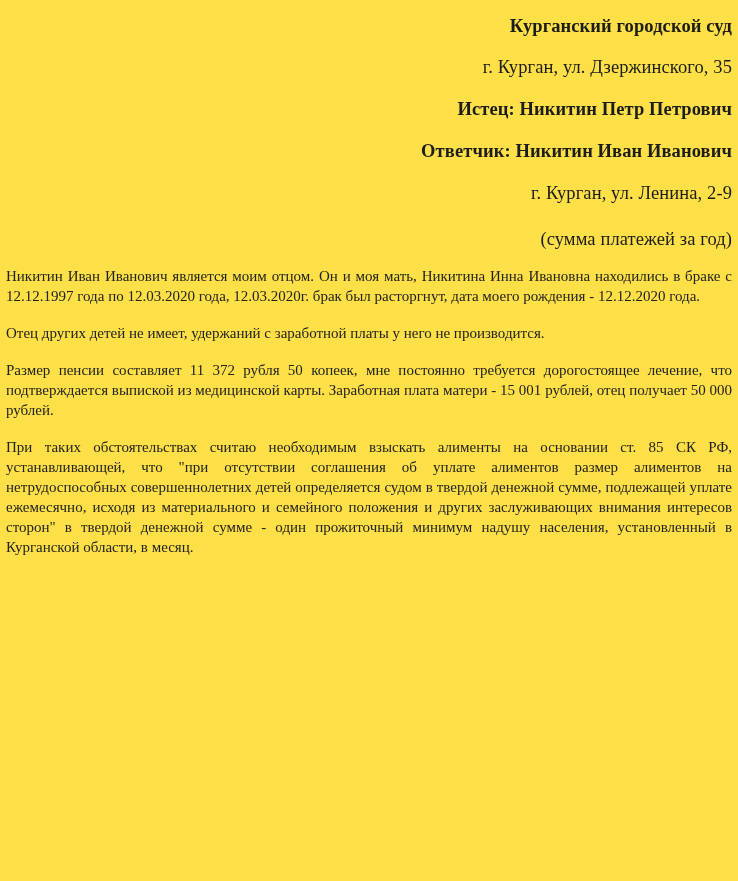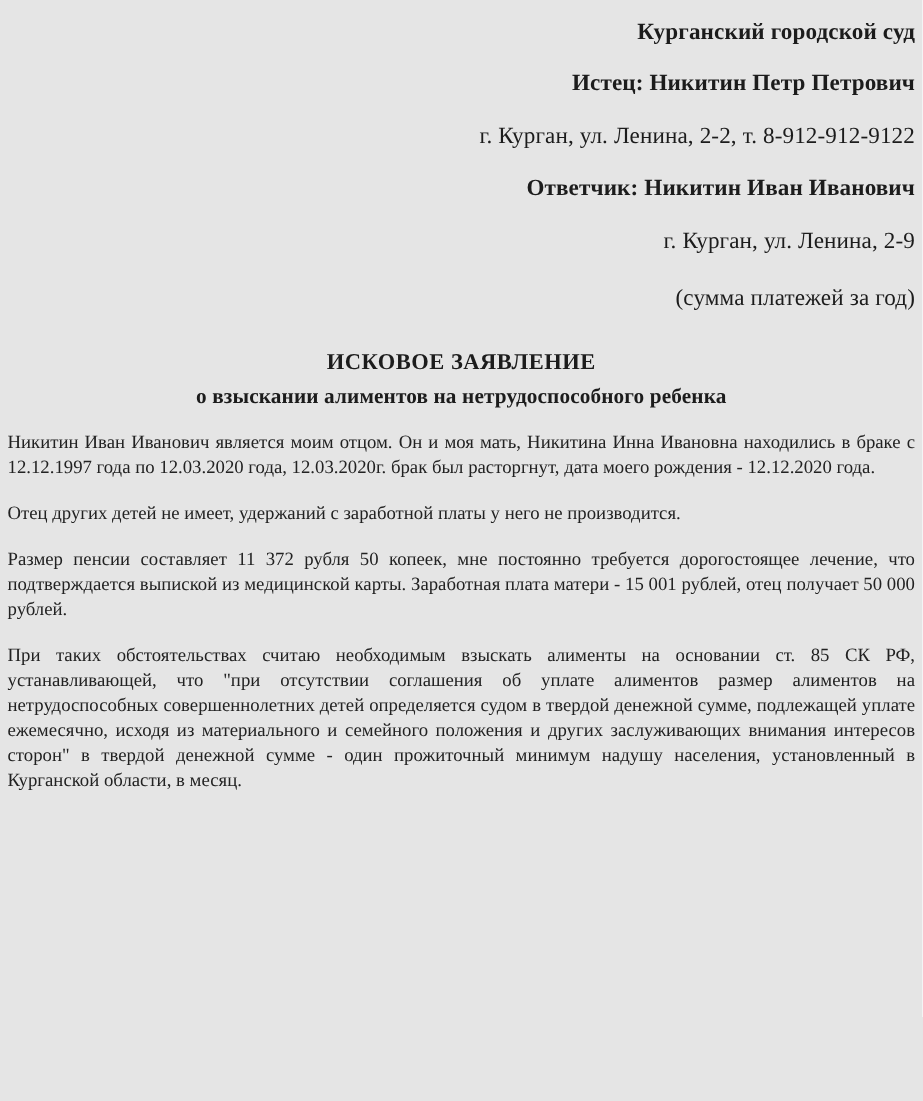--- a/index.html
+++ b/index.html
@@ -15,21 +15,21 @@
     font-family: "Liberation Serif", "DejaVu Serif", serif;
     color: #1c1c1c;
     -webkit-font-smoothing: antialiased;
   }
   .page {
     position: relative;
     width: 738px;
     height: 881px;
     box-sizing: border-box;
     padding: 0 6px 0 6px;
-    background: #e5e5e5;
+    background: #fde047;
   }
 
   
   .header-block {
     padding-top: 6px;
     text-align: right;
   }
   .header-line {
     font-size: 18.5px;
     line-height: 42px;
@@ -81,31 +81,27 @@
     margin-bottom: 0;
   }
 </style>
 </head>
 <body>
 
 <div class="page">
 
   <div class="header-block">
     <div class="header-line bold first-tight">Курганский городской суд</div>
+    <div class="header-line">г. Курган, ул. Дзержинского, 35</div>
     <div class="header-line bold">Истец: Никитин Петр Петрович</div>
-    <div class="header-line">г. Курган, ул. Ленина, 2-2, т. 8-912-912-9122</div>
     <div class="header-line bold">Ответчик: Никитин Иван Иванович</div>
     <div class="header-line">г. Курган, ул. Ленина, 2-9</div>
     <div class="header-line tight">(сумма платежей за год)</div>
   </div>
 
-  <div class="title-block">
-    <div class="doc-title">ИСКОВОЕ ЗАЯВЛЕНИЕ</div>
-    <div class="doc-subtitle">о взыскании алиментов на нетрудоспособного ребенка</div>
-  </div>
 
   <div class="body-block">
     <p class="para">Никитин Иван Иванович является моим отцом. Он и  моя мать, Никитина Инна Ивановна находились в браке с 12.12.1997 года по 12.03.2020 года, 12.03.2020г. брак был расторгнут, дата моего рождения - 12.12.2020 года.</p>
     <p class="para">Отец других детей не имеет, удержаний с заработной платы у него не производится.</p>
     <p class="para">Размер пенсии составляет 11 372 рубля 50 копеек, мне постоянно требуется дорогостоящее лечение, что подтверждается  выпиской из медицинской карты. Заработная плата матери - 15 001 рублей, отец получает 50 000 рублей.</p>
     <p class="para">При таких обстоятельствах считаю необходимым взыскать алименты на основании ст. 85 СК РФ, устанавливающей, что "при отсутствии соглашения об уплате алиментов размер алиментов на нетрудоспособных совершеннолетних детей определяется судом в твердой денежной сумме, подлежащей уплате ежемесячно, исходя из материального и семейного положения и других заслуживающих внимания интересов сторон" в твердой денежной сумме - один прожиточный минимум надушу населения, установленный в Курганской области, в месяц.</p>
   </div>
 
 </div>
 

